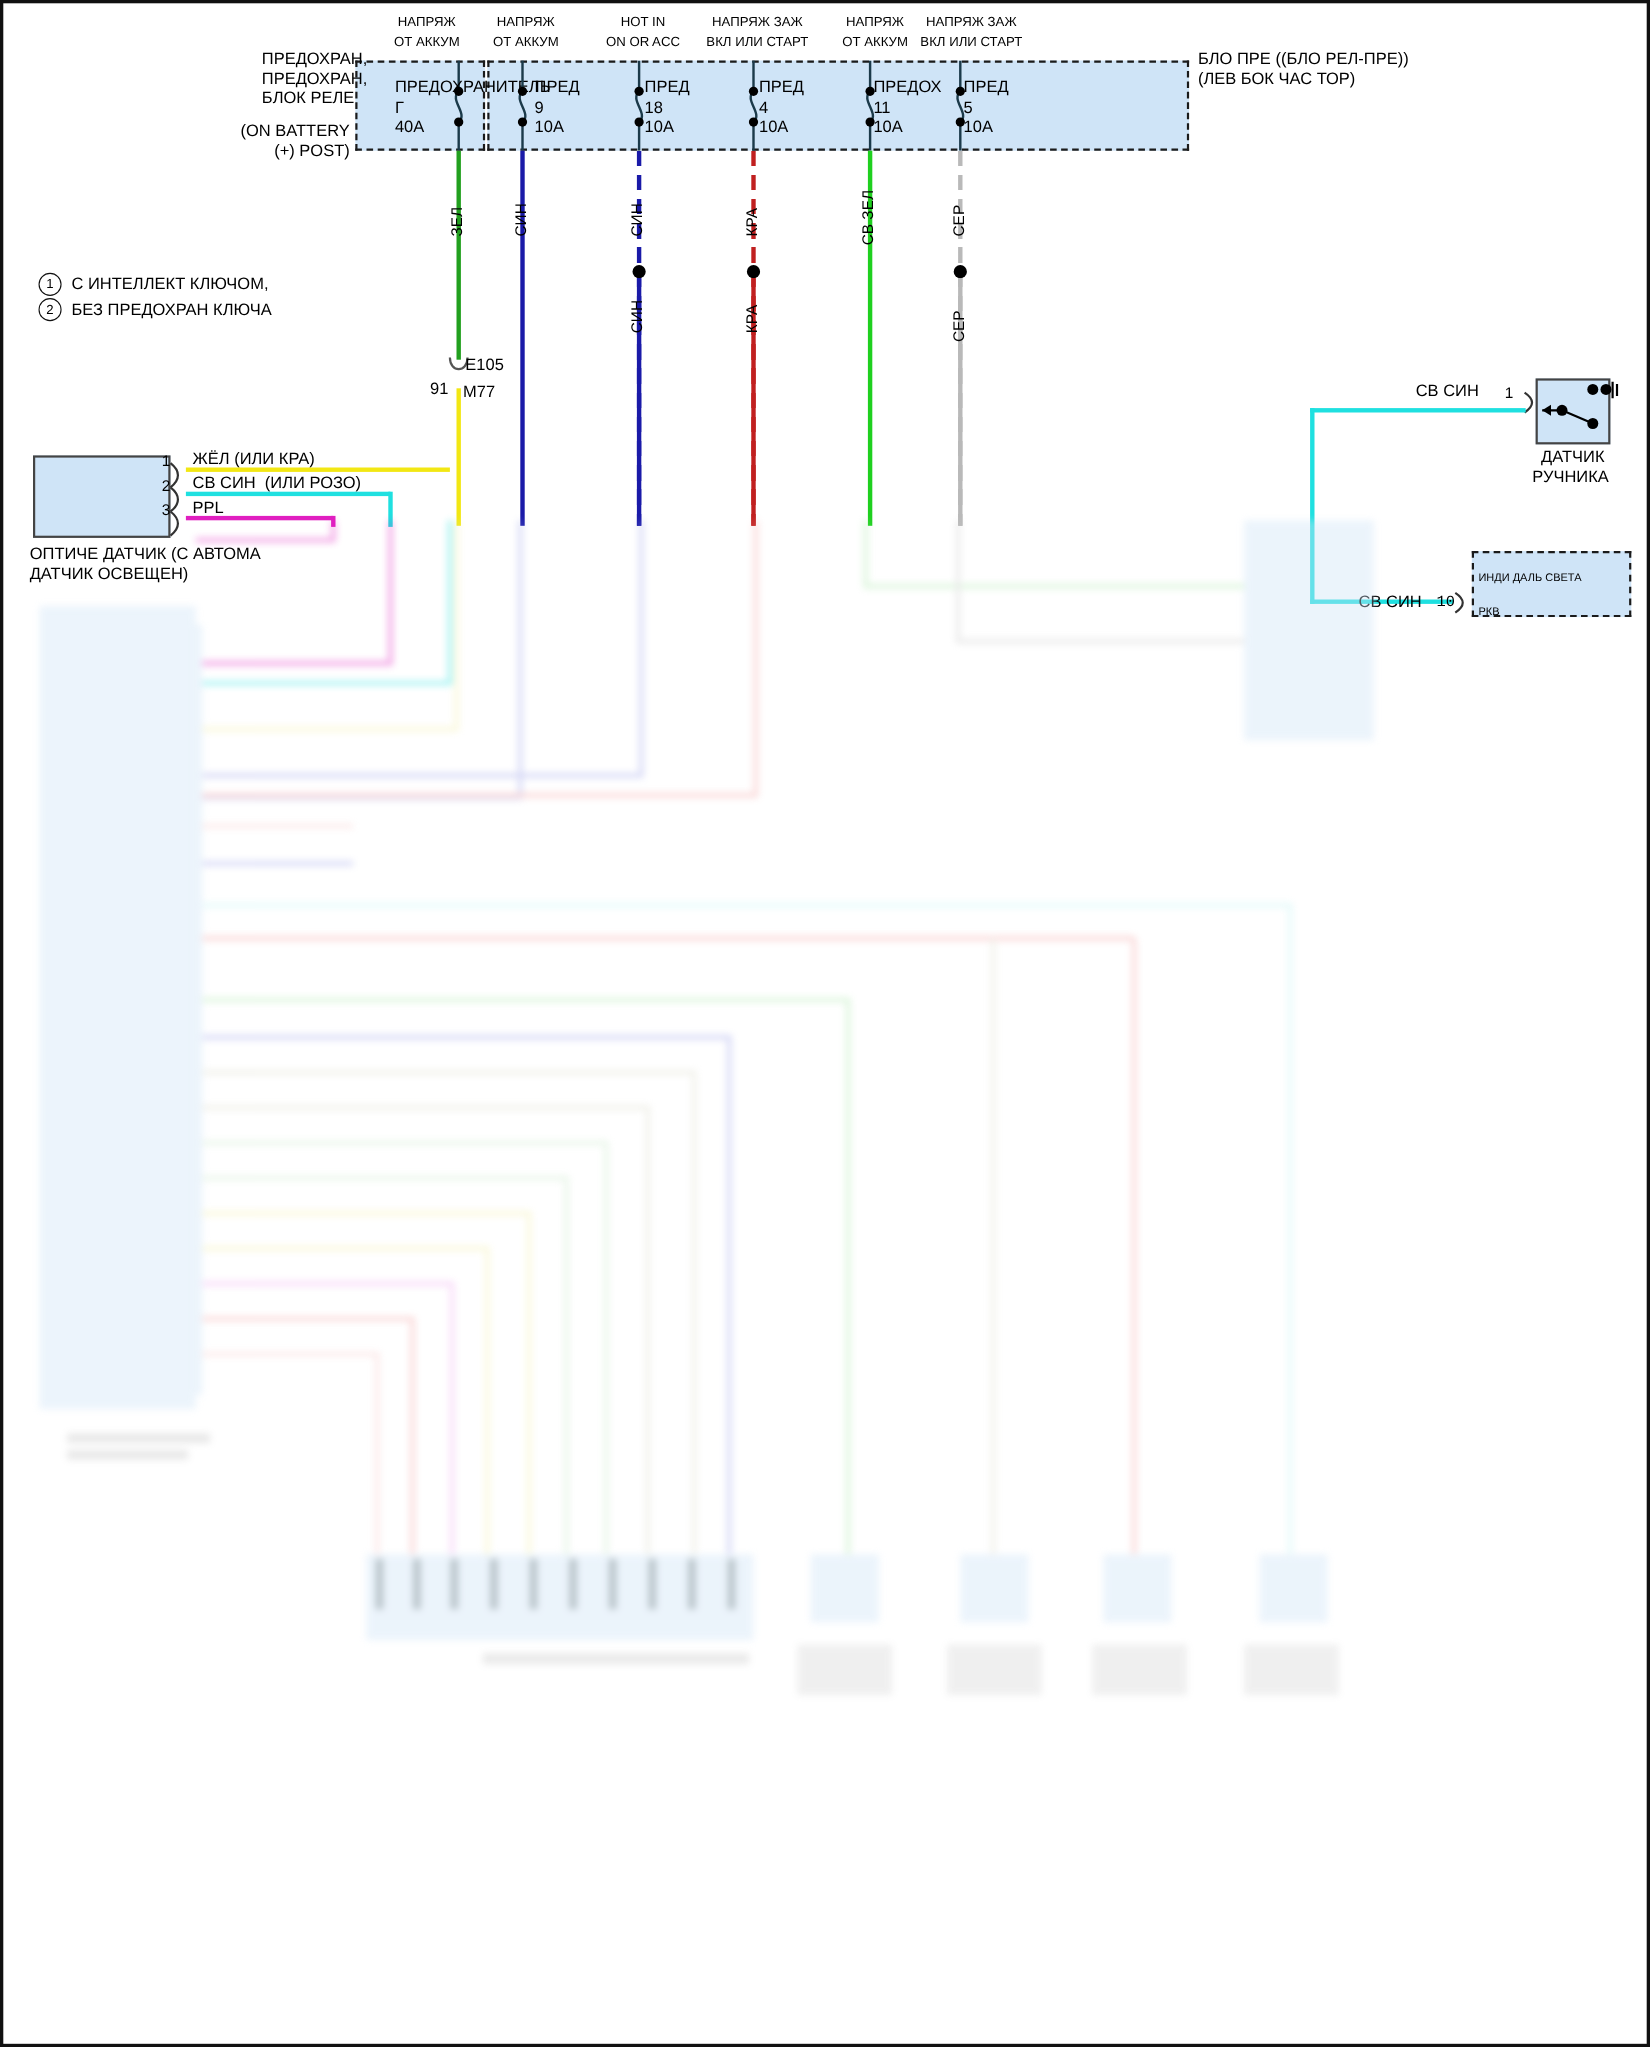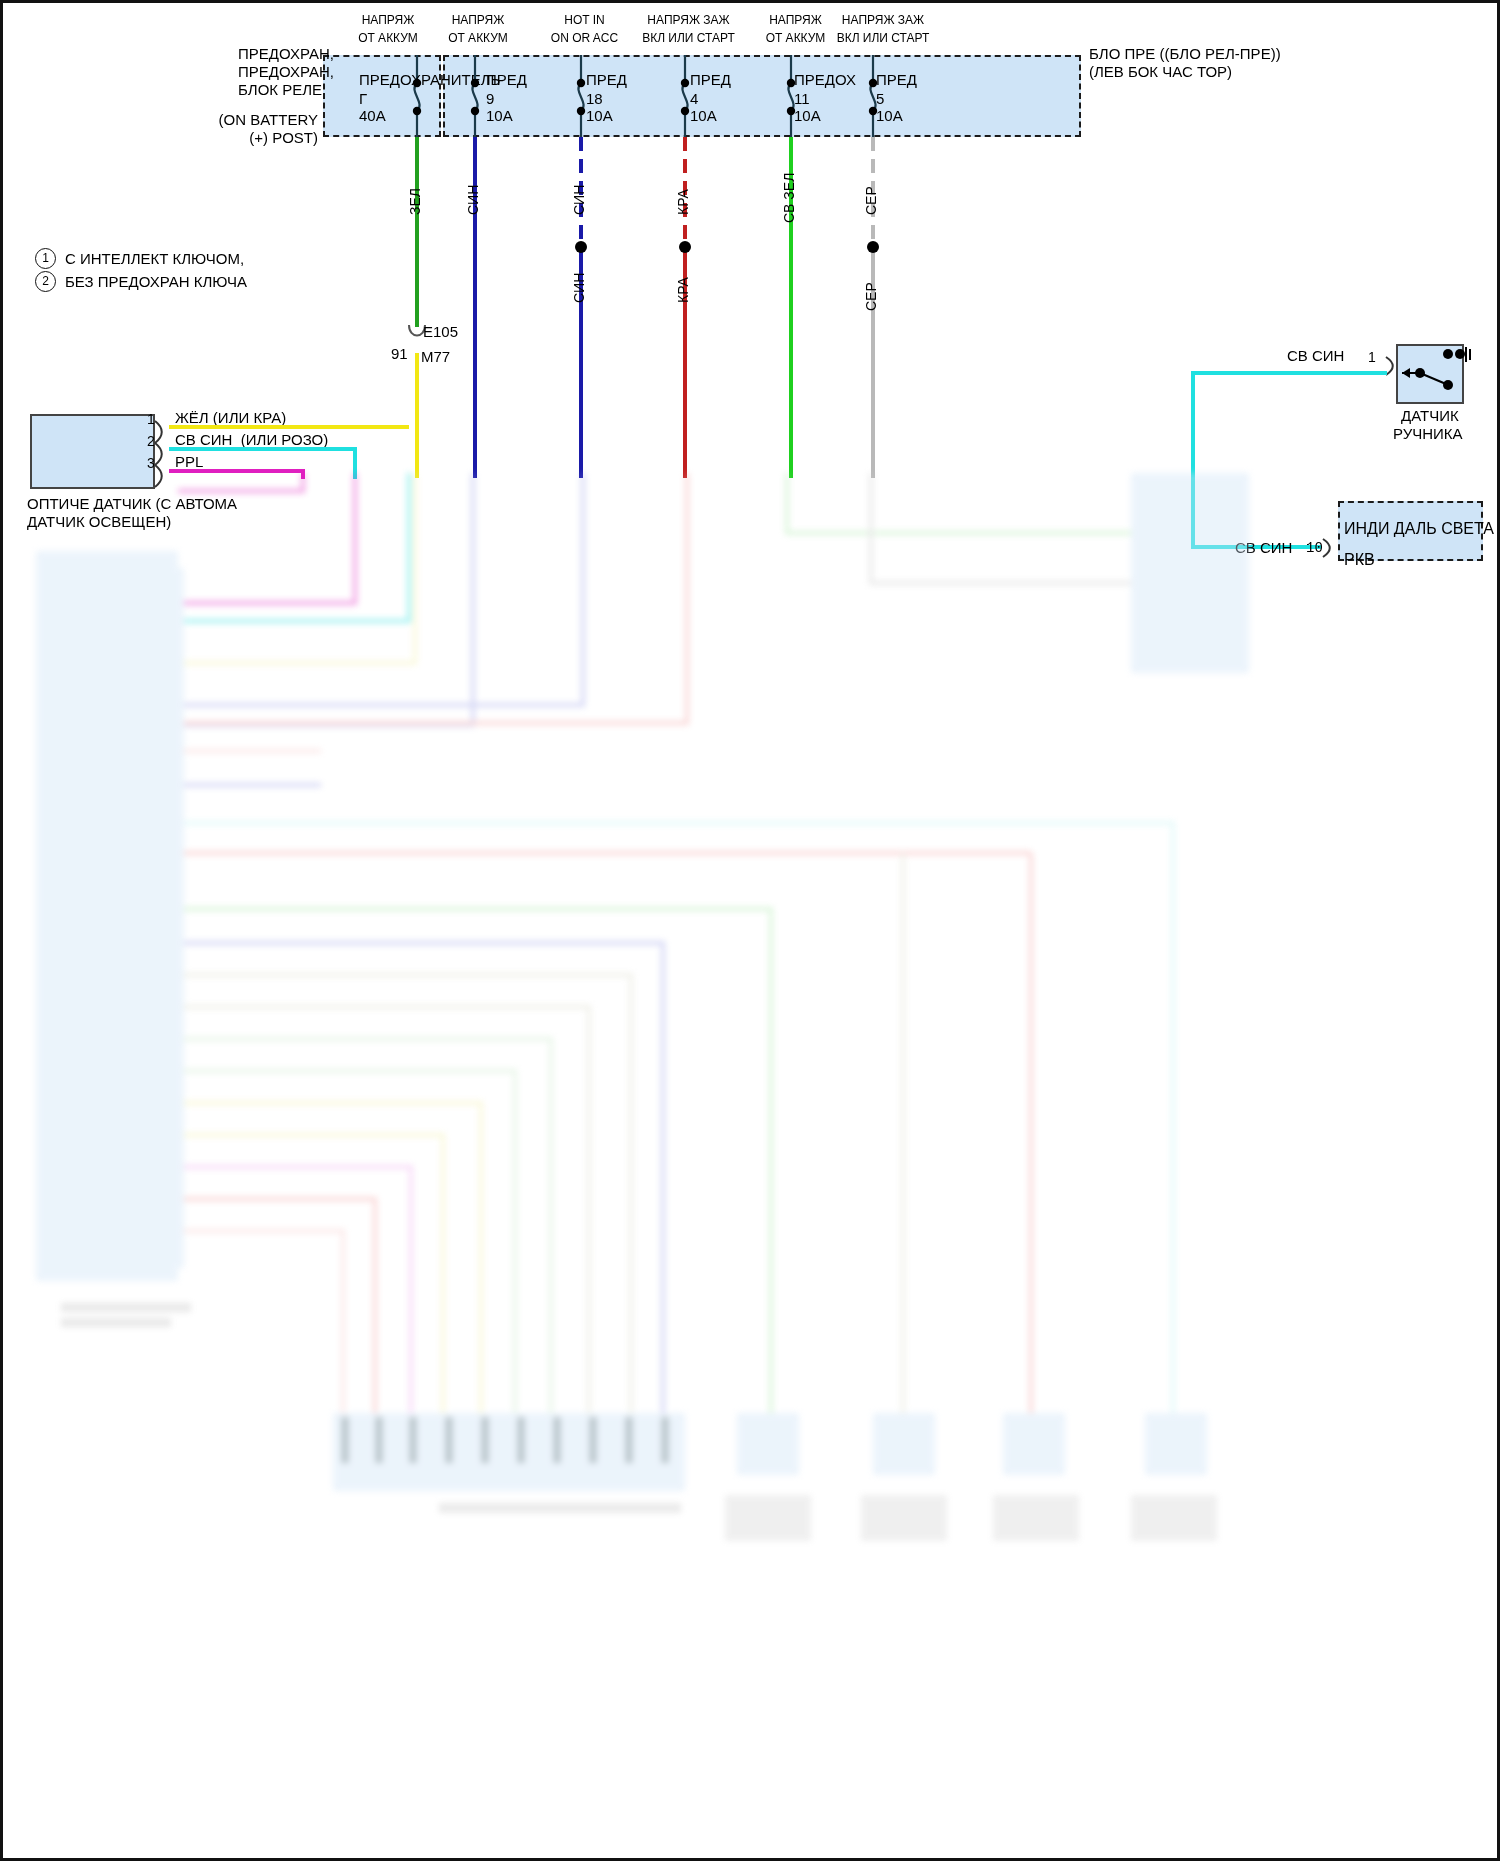--- a/index.html
+++ b/index.html
@@ -4,21 +4,21 @@
 <style>
   html,body{margin:0;padding:0;background:#ffffff;}
   body{font-family:"Liberation Sans",sans-serif;}
   #page{position:relative;width:1500px;height:1861px;background:#ffffff;
         border:3px solid #111;box-sizing:border-box;overflow:hidden;}
   .abs{position:absolute;}
   .txt{position:absolute;font-family:"Liberation Sans",sans-serif;color:#000;
        white-space:pre;line-height:1.18;}
   .hdr{font-size:12px;text-align:center;}
   .lbl{font-size:15px;}
-  .lbl-sm{font-size:16px;}
+  .lbl-sm{font-size:10px;}
   .fuse-name{font-size:15px;}
   .vert{transform-origin:0 0;transform:rotate(-90deg);font-size:14px;}
   .fuseblock{position:absolute;background:#cfe4f7;border:2px dashed #1b1b1b;box-sizing:border-box;}
   .solidbox{position:absolute;background:#cfe4f7;border:2px solid #444;box-sizing:border-box;}
   .wire{position:absolute;}
   .dot{position:absolute;background:#000;border-radius:50%;}
   .circnum{position:absolute;width:19px;height:19px;border:1.6px solid #111;
            border-radius:50%;font-size:12px;text-align:center;line-height:18px;}
   
   #lower{position:absolute;left:0;top:470px;width:1500px;height:1391px;

